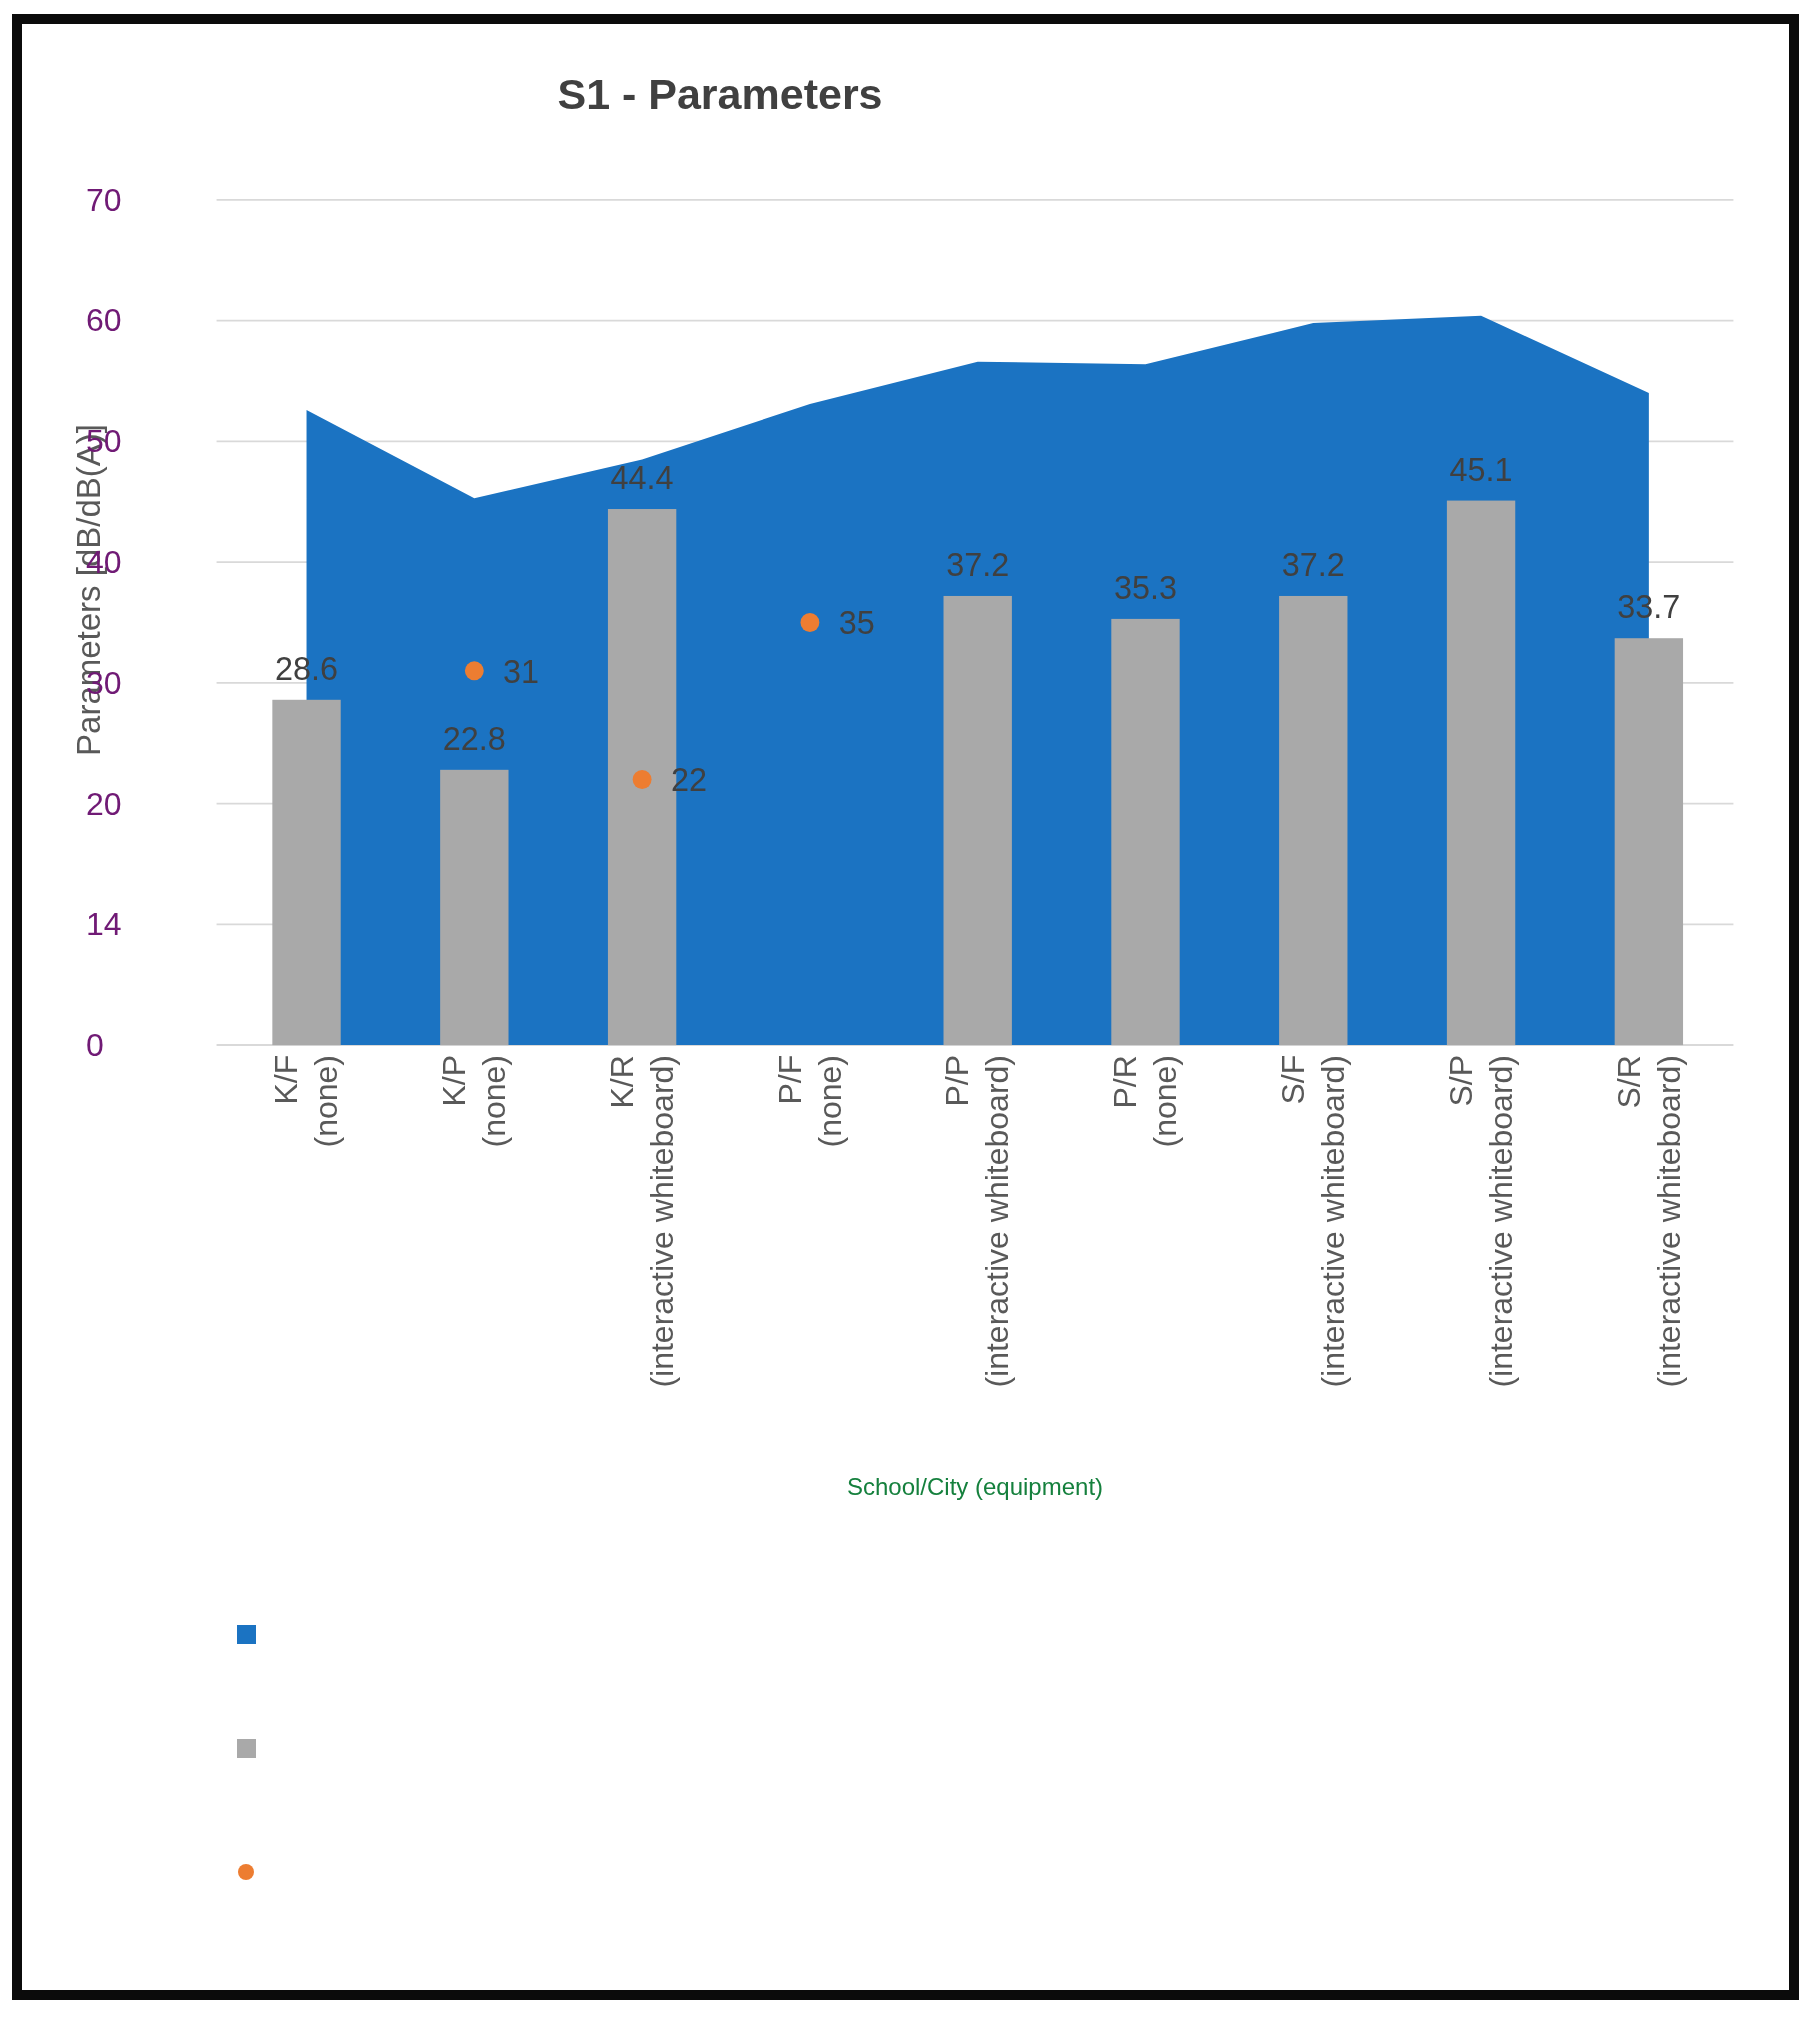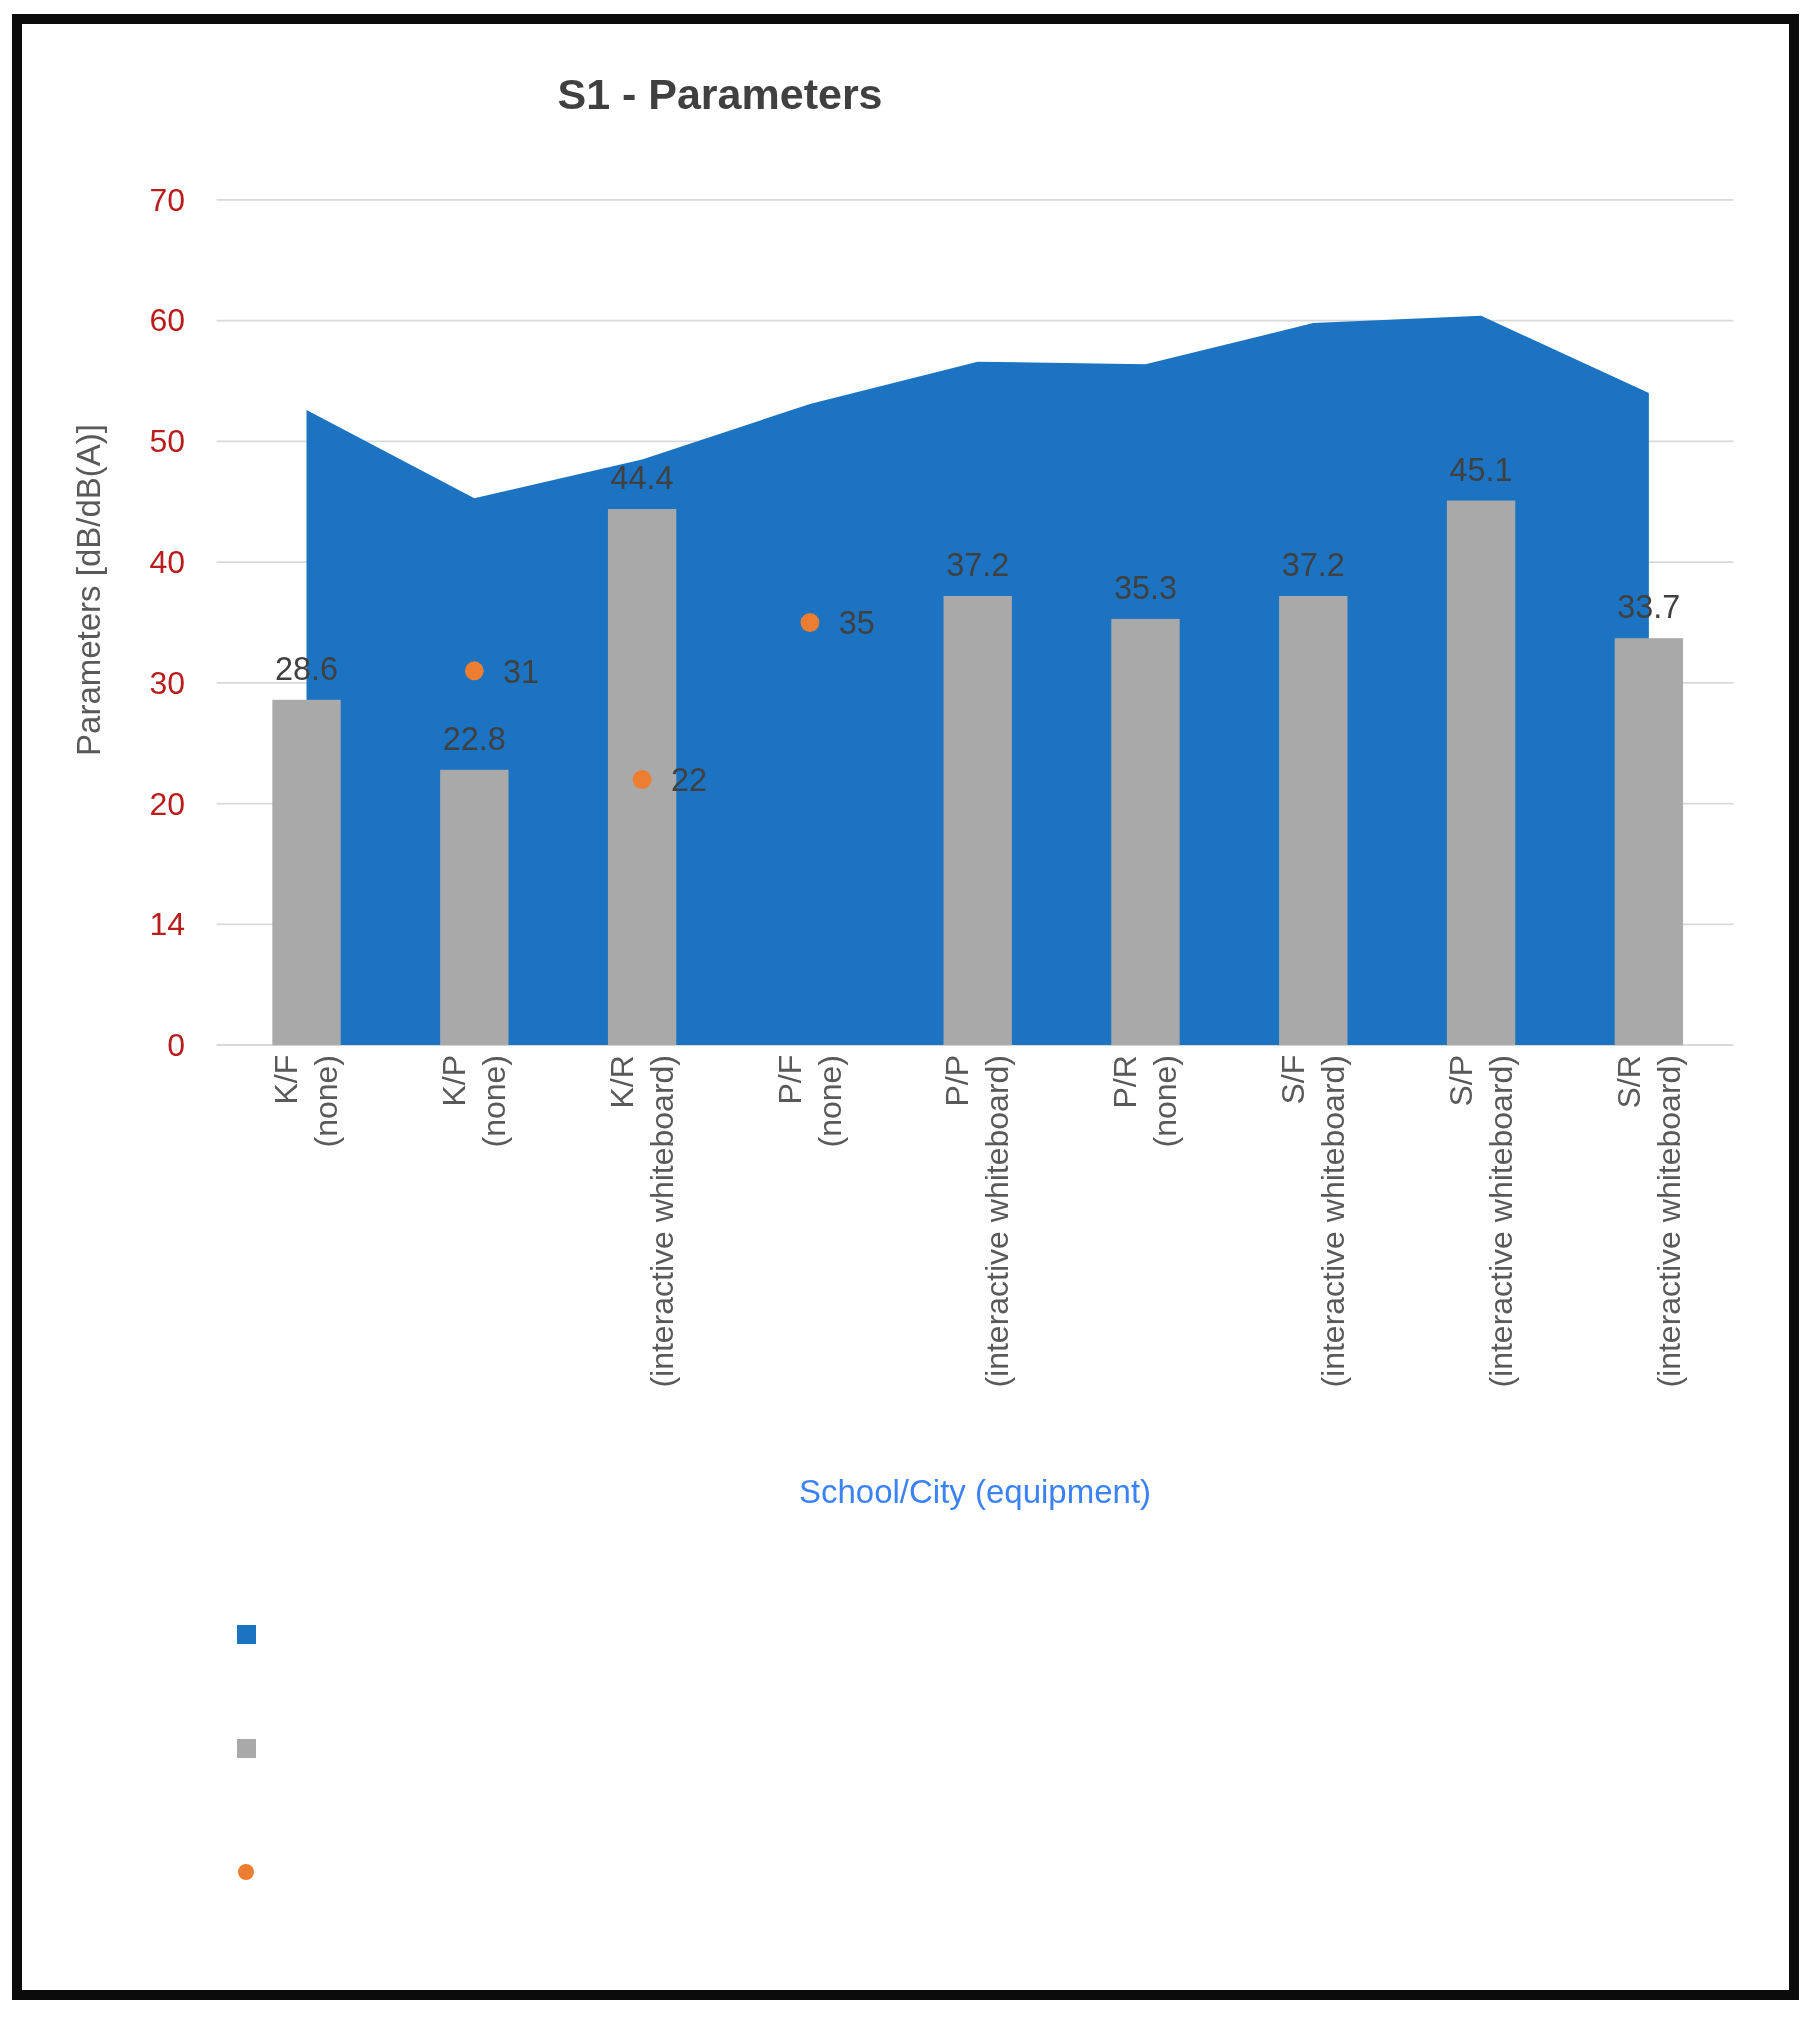--- a/index.html
+++ b/index.html
@@ -1,22 +1,22 @@
 <!DOCTYPE html>
 <html style="font-size:14.4px"><head>
 <meta charset="utf-8">
 <style>
   html,body{margin:0;padding:0;background:#fff;}
   body{width:1814px;height:2025px;position:relative;font-family:"Liberation Sans",sans-serif;overflow:hidden;}
   .frame{position:absolute;left:11.7px;top:14.4px;width:1787px;height:1986px;border:10px solid #0b0b0b;box-sizing:border-box;background:#fff;}
   .chart-title{position:absolute;left:216px;top:70px;width:1008px;text-align:center;font-size:43px;font-weight:bold;color:#404040;}
   .y-axis-title{position:absolute;left:89px;top:590px;transform:translate(-50%,-50%) rotate(-90deg);white-space:nowrap;font-size:33px;color:#595959;}
-  .x-axis-title{position:absolute;left:216px;top:1473px;width:1518px;text-align:center;font-size:33px;color:#3b82f6;}
+  .x-axis-title{position:absolute;left:216px;top:1473px;width:1518px;text-align:center;font-size:24px;color:#15803d;}
   #plot-svg{position:absolute;left:216px;top:194px;}
-  .y-tick{position:absolute;left:86px;width:99px;height:40px;line-height:40px;text-align:right;font-size:32px;color:#b91c1c;}
+  .y-tick{position:absolute;left:86px;width:99px;height:40px;line-height:40px;text-align:left;font-size:32px;color:#701a75;}
   .x-cat{position:absolute;top:1055px;width:108px;height:432px;display:flex;justify-content:center;align-items:flex-start;}
   .x-cat span{writing-mode:vertical-rl;transform:rotate(180deg);text-align:right;white-space:pre-line;font-size:32px;line-height:40px;color:#595959;}
   .legend{position:absolute;left:0;top:0;width:1814px;height:2025px;pointer-events:none;}
   .legend-marker{position:absolute;}
   .legend-marker.square{width:19px;height:19px;}
   .legend-marker.dot{width:16px;height:16px;border-radius:50%;}
   .legend-text{position:absolute;font-size:33px;line-height:43px;color:#595959;white-space:pre-line;}
 </style>
 </head>
 <body>

